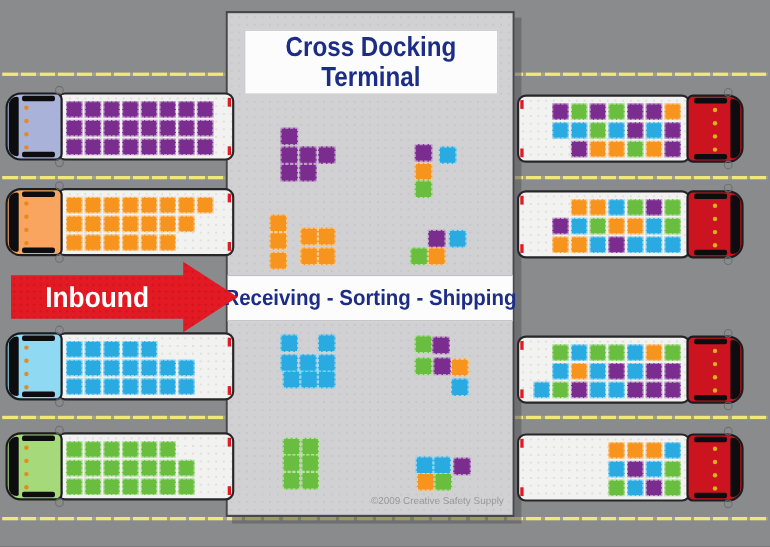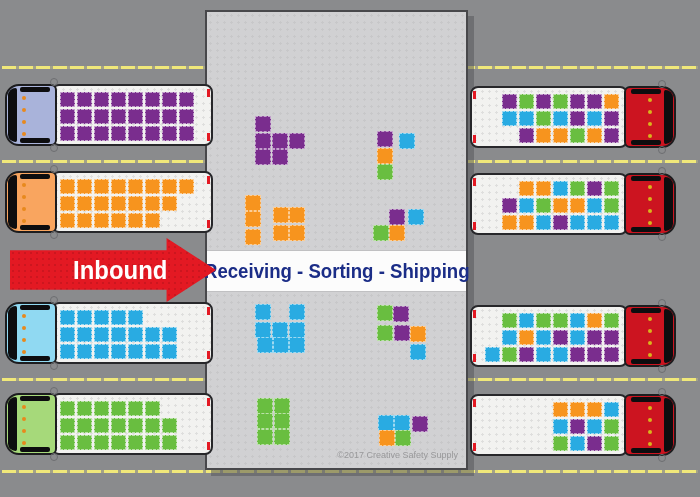--- a/index.html
+++ b/index.html
@@ -73,21 +73,21 @@
   .taillight.bottom{bottom:3px;}
 
   
   .flow-arrow{position:absolute;top:238px;height:64px;z-index:5;background:#e31923;
     background-image:radial-gradient(rgba(0,0,0,.10) 1px,transparent 1.2px);background-size:6px 6px;}
   #inbound-arrow{left:10px;width:206px;
     clip-path:polygon(0 19%,76% 19%,76% 0,100% 50%,76% 100%,76% 81%,0 81%);}
   #outbound-arrow{left:468px;width:227px;
     clip-path:polygon(0 19%,69% 19%,69% 0,100% 50%,69% 100%,69% 81%,0 81%);}
   .arrow-label{position:absolute;top:0;height:100%;display:flex;align-items:center;
-    justify-content:center;color:#fff;font-size:26px;font-weight:bold;margin-left:32px;}
+    justify-content:center;color:#fff;font-size:26px;font-weight:bold;}
   #inbound-arrow .arrow-label{left:0;width:76%;}
   #outbound-arrow .arrow-label{left:0;width:69%;}
   .arrow-label span{display:inline-block;transform:scaleX(.92);white-space:nowrap;}
 </style>
 </head>
 <body>
 
 <div id="stage">
 
   <div id="lane-lines">
@@ -400,20 +400,24 @@
           <div class="bumper bottom"></div>
           <div class="light" style="top: 10px;"></div>
           <div class="light" style="top: 22px;"></div>
           <div class="light" style="top: 34px;"></div>
           <div class="light" style="top: 46px;"></div>
         </div>
       </div>
     </div>
 
   <div id="terminal-panel">
+    <div id="terminal-title-box">
+      <span class="t-line">Cross Docking</span>
+      <span class="t-line">Terminal</span>
+    </div>
     <div id="squares-layer">
         <div class="box" style="left: 48px; top: 104px; background: rgb(122, 45, 142);"></div>
         <div class="box" style="left: 48px; top: 121px; background: rgb(122, 45, 142);"></div>
         <div class="box" style="left: 65px; top: 121px; background: rgb(122, 45, 142);"></div>
         <div class="box" style="left: 82px; top: 121px; background: rgb(122, 45, 142);"></div>
         <div class="box" style="left: 48px; top: 137px; background: rgb(122, 45, 142);"></div>
         <div class="box" style="left: 65px; top: 137px; background: rgb(122, 45, 142);"></div>
         <div class="box" style="left: 170px; top: 119px; background: rgb(122, 45, 142);"></div>
         <div class="box" style="left: 192px; top: 121px; background: rgb(41, 171, 226);"></div>
         <div class="box" style="left: 170px; top: 136px; background: rgb(247, 148, 30);"></div>
@@ -451,21 +455,21 @@
         <div class="box" style="left: 67px; top: 417px; background: rgb(105, 190, 64);"></div>
         <div class="box" style="left: 171px; top: 403px; background: rgb(41, 171, 226);"></div>
         <div class="box" style="left: 187px; top: 403px; background: rgb(41, 171, 226);"></div>
         <div class="box" style="left: 205px; top: 404px; background: rgb(122, 45, 142);"></div>
         <div class="box" style="left: 172px; top: 418px; background: rgb(247, 148, 30);"></div>
         <div class="box" style="left: 188px; top: 418px; background: rgb(105, 190, 64);"></div>
       </div>
     <div id="process-band">
       <span class="band-text">Receiving - Sorting - Shipping</span>
     </div>
-    <div id="copyright">©2017 Creative Safety Supply</div>
+    <div id="copyright">©2009 Creative Safety Supply</div>
   </div>
 
   <div id="inbound-arrow" class="flow-arrow">
     <div class="arrow-label">
       <span>Inbound</span>
     </div>
   </div>
 
 </div>
 

